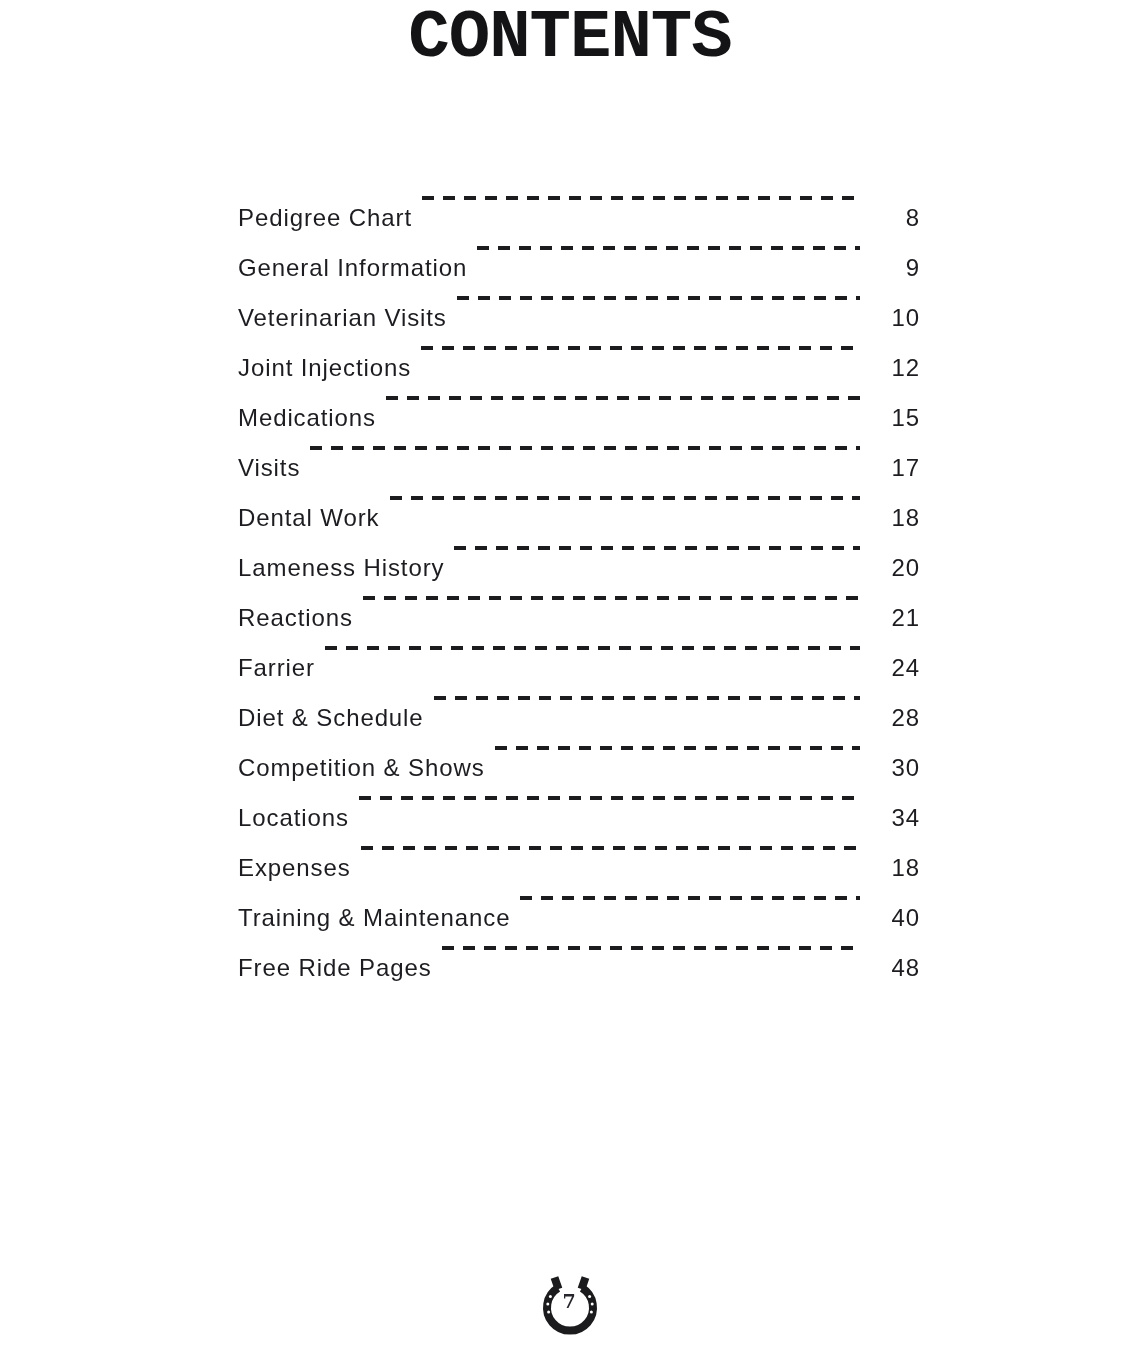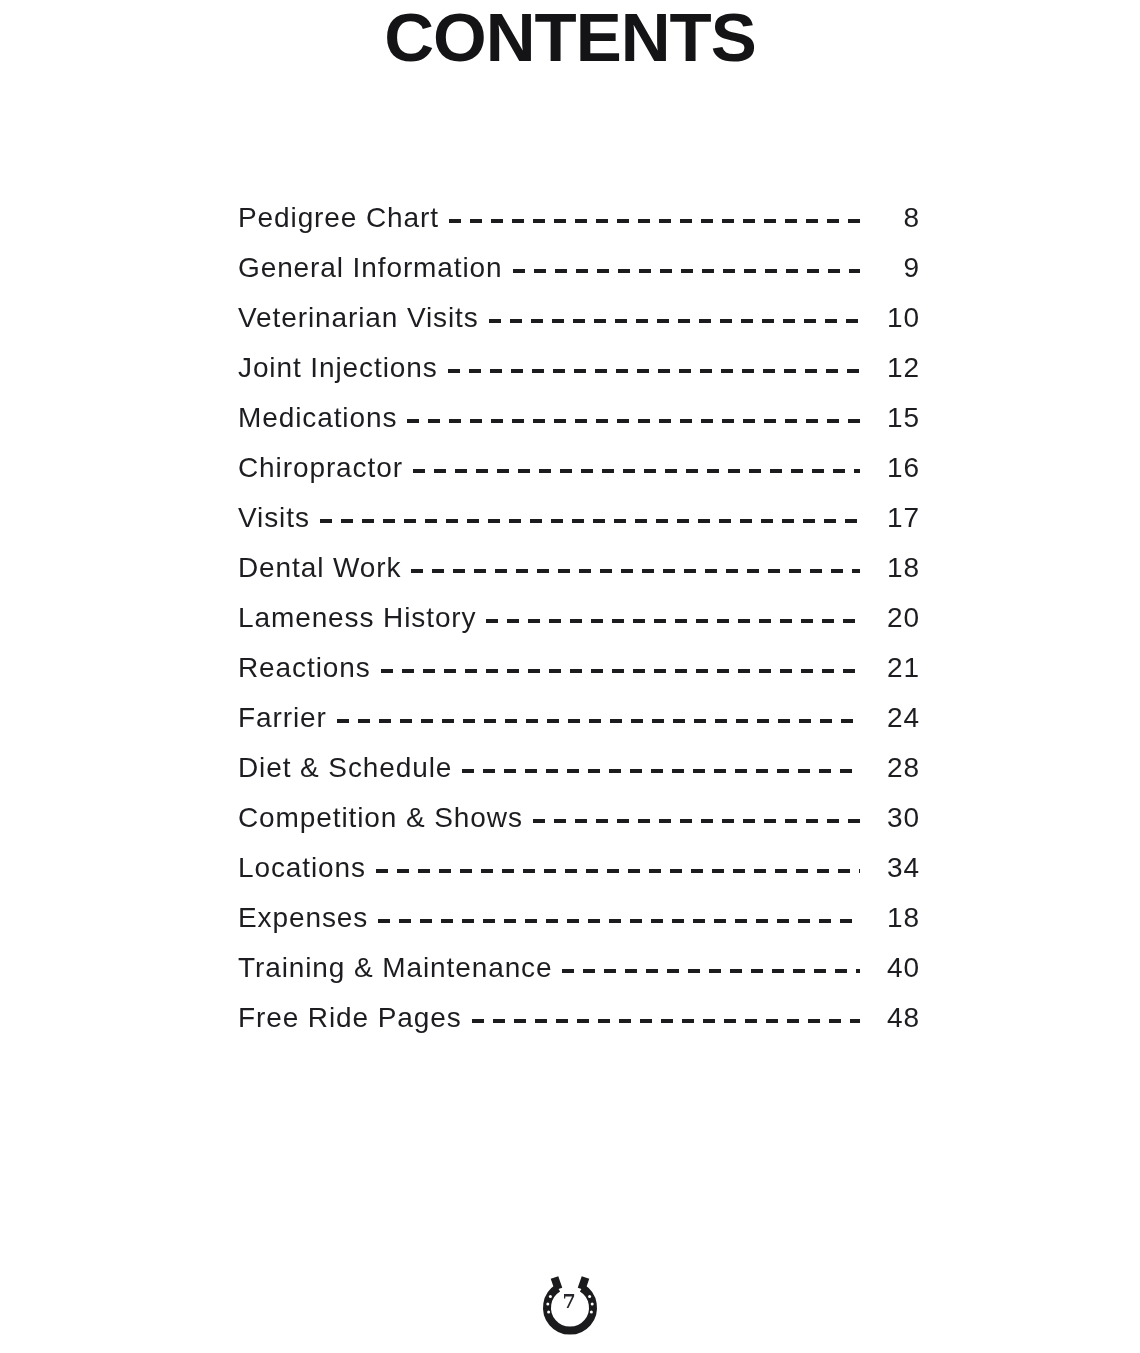--- a/index.html
+++ b/index.html
@@ -18,40 +18,40 @@
     position: absolute;
     inset: 0;
     background: #ffffff;
   }
   .contents-title {
     position: absolute;
     top: 2px;
     left: 0;
     width: 100%;
     text-align: center;
-    font-family: Liberation Sans, sans-serif;
+    font-family: Liberation Mono, monospace;
     font-weight: 700;
     font-size: 69px;
     line-height: 1.05;
     letter-spacing: -1px;
     color: #141416;
     margin: 0;
   }
   .toc {
     position: absolute;
     left: 238px;
     top: 193px;
     width: 682px;
   }
   .toc-row {
     display: flex;
-    align-items: center;
+    align-items: flex-start;
     height: 50px;
     line-height: 50px;
-    font-size: 28px;
+    font-size: 24px;
     letter-spacing: 0.9px;
     color: #1d1d21;
     white-space: nowrap;
   }
   .toc-label {
     flex: 0 0 auto;
   }
   .toc-leader {
     flex: 1 1 auto;
     height: 4px;
@@ -113,25 +113,20 @@
     </div>
 
 
 
     <div class="toc-row">
       <span class="toc-label">Medications</span>
       <span class="toc-leader"></span>
       <span class="toc-page">15</span>
     </div>
 
-    <div class="toc-row">
-      <span class="toc-label">Chiropractor</span>
-      <span class="toc-leader"></span>
-      <span class="toc-page">16</span>
-    </div>
 
     <div class="toc-row">
       <span class="toc-label">Visits</span>
       <span class="toc-leader"></span>
       <span class="toc-page">17</span>
     </div>
 
     <div class="toc-row">
       <span class="toc-label">Dental Work</span>
       <span class="toc-leader"></span>

